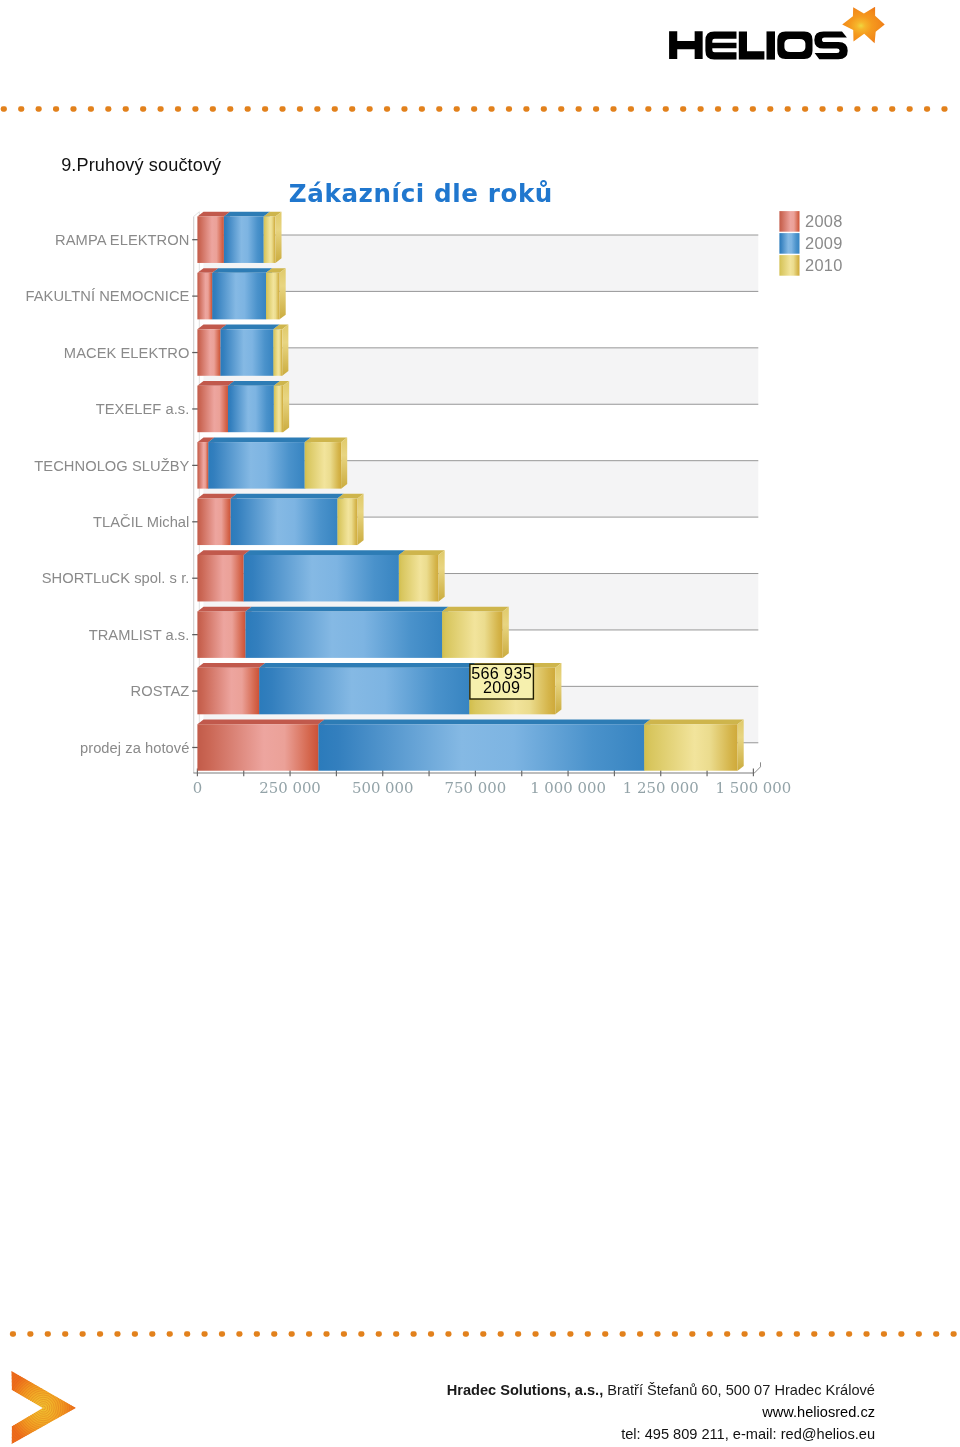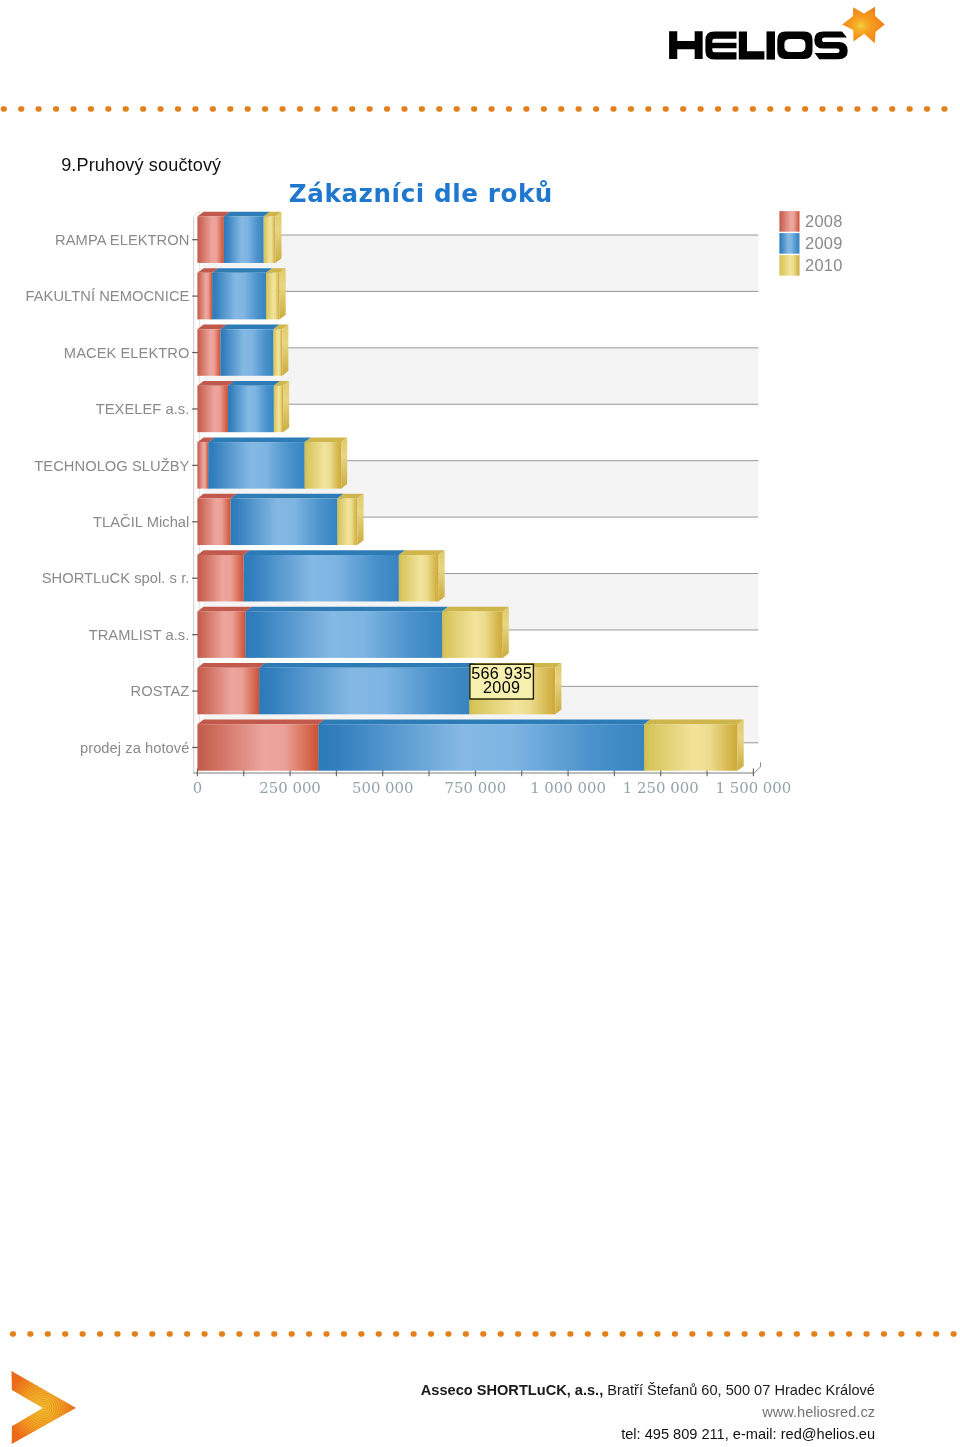--- a/index.html
+++ b/index.html
@@ -16,21 +16,21 @@
   #heading .num{display:inline-block;width:33.3px;}
 
   
   #chart{position:absolute;left:0px;top:160px;width:960px;height:660px;}
 
   
   #asseco-logo{position:absolute;left:10px;top:1368px;width:72px;height:80px;}
   #ftr-text{position:absolute;left:115px;top:1380px;width:760px;}
   #ftr-line1{font-size:14.6px;color:#1a1a1a;white-space:nowrap;height:21px;line-height:21px;}
   #ftr-line1 b{font-weight:bold;}
-  #ftr-line2{font-size:14.6px;color:#737373;white-space:nowrap;height:22px;line-height:22px;padding-left:5px;}
+  #ftr-line2{font-size:14.6px;color:#000000;white-space:nowrap;height:22px;line-height:22px;padding-left:5px;}
   #ftr-line3{font-size:14.6px;color:#111;white-space:nowrap;height:22px;line-height:22px;}
 </style>
 </head>
 <body>
 
 <div class="page">
 
   <svg id="helios-logo" viewBox="0 0 235 62">
     <defs>
       <radialGradient id="starg" cx="0.44" cy="0.52" r="0.62">
@@ -839,18 +839,18 @@
           <circle cx="33.5" cy="39.9" r="61.30"></circle>
           <circle cx="33.5" cy="39.9" r="63.50"></circle>
           <circle cx="33.5" cy="39.9" r="65.70"></circle>
           <circle cx="33.5" cy="39.9" r="67.90"></circle>
           <circle cx="33.5" cy="39.9" r="70.10"></circle>
         </g>
     </g>
   </svg>
 
   <div id="ftr-text">
-    <div id="ftr-line1"><b>Asseco SHORTLuCK, a.s.,</b><span> Bratří Štefanů 60, 500 07 Hradec Králové</span></div>
+    <div id="ftr-line1"><b>Hradec Solutions, a.s.,</b><span> Bratří Štefanů 60, 500 07 Hradec Králové</span></div>
     <div id="ftr-line2">www.heliosred.cz</div>
     <div id="ftr-line3">tel: 495 809 211, e-mail: red@helios.eu</div>
   </div>
 
 </div>
 
 </body></html>

